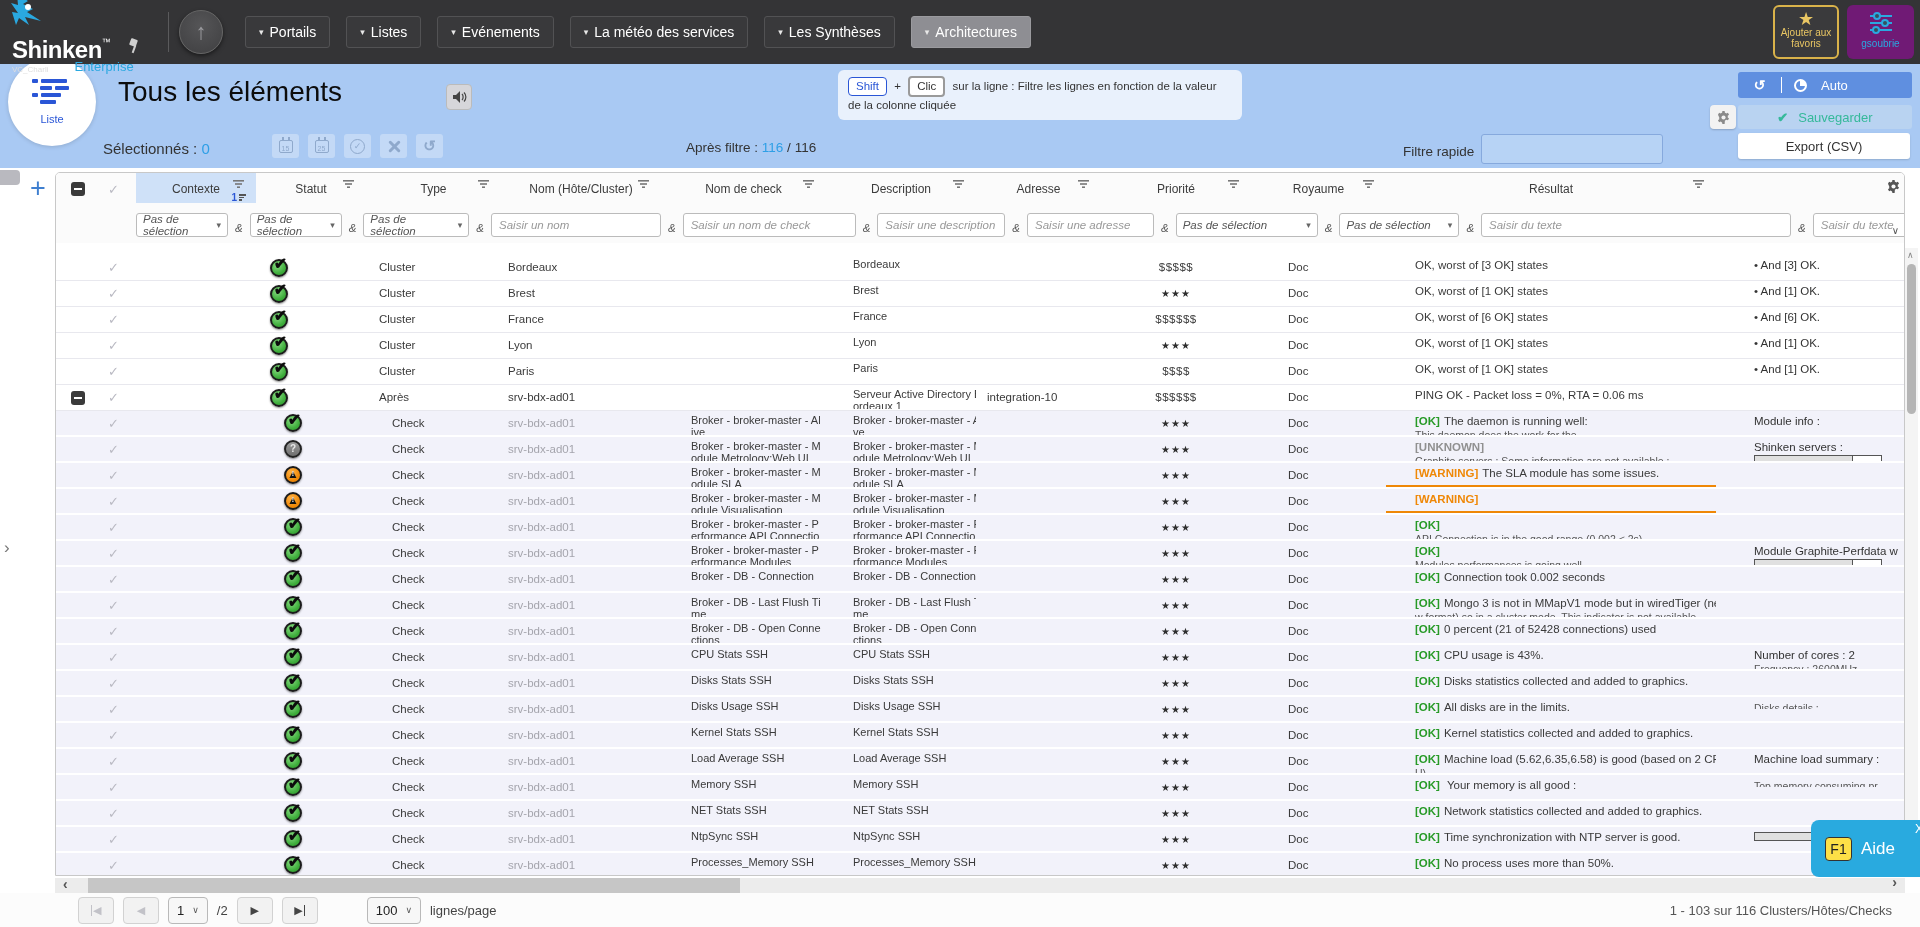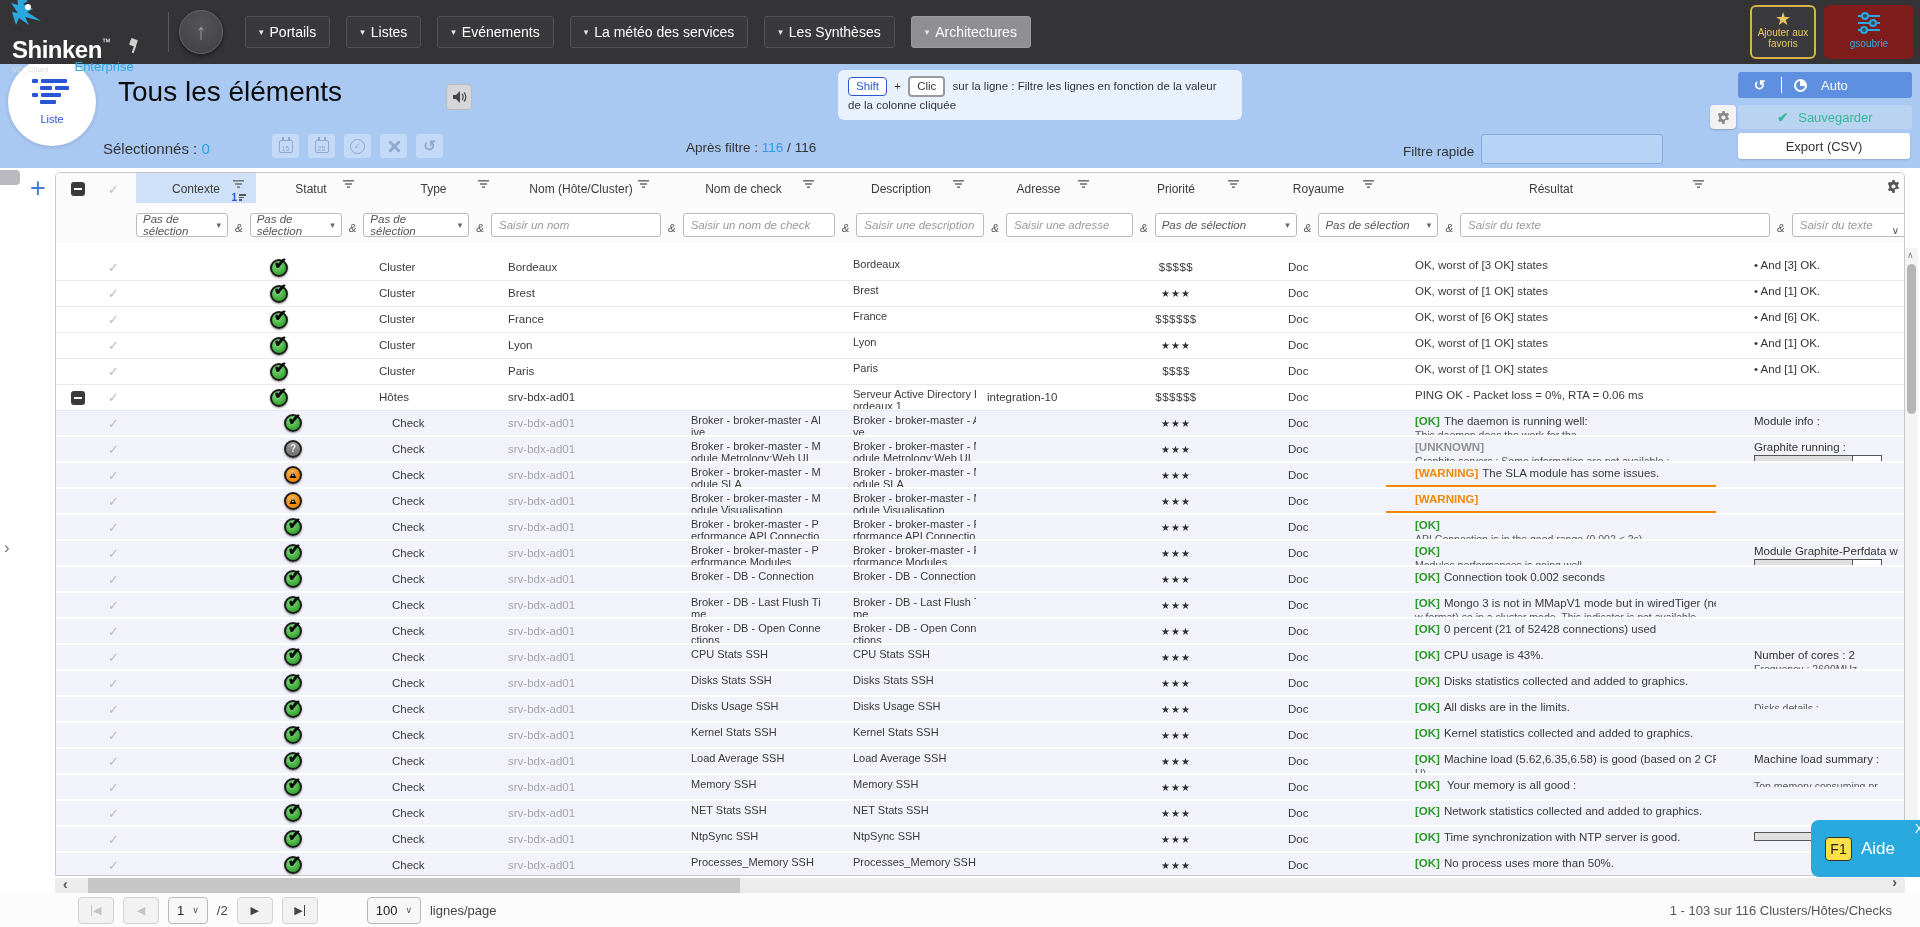--- a/index.html
+++ b/index.html
@@ -26,21 +26,21 @@
     box-shadow:0 2px 4px rgba(0,0,0,.5); }
   .menus { display:flex; gap:16px; margin-left:22px; align-items:center; }
   .menu-btn { background:#39393b; border:1px solid #525254; border-radius:3px; color:#fff;
     font-size:14px; padding:7px 13px; display:flex; align-items:center; gap:6px; white-space:nowrap; }
   .menu-btn .caret { font-size:9px; color:#e8e8e8; }
   .menu-btn.active { background:#8e8e93; border-color:#9a9a9e; }
   .nav-right { margin-left:auto; display:flex; gap:8px; margin-right:6px; }
   .fav-btn { width:66px; height:54px; border:2px solid #d9b24a; border-radius:6px; background:#3a3a3c;
     color:#e9c663; font-size:10px; text-align:center; padding-top:4px; line-height:11px; }
   .fav-btn .star { color:#e9c663; font-size:18px; line-height:16px; display:block; }
-  .user-btn { width:90px; height:54px; border-radius:6px; background:#7f1d1d; color:#2aa8e0;
+  .user-btn { width:67px; height:54px; border-radius:6px; background:#701a75; color:#2aa8e0;
     font-size:10px; text-align:center; padding-top:6px; }
 
   
   .band { position:absolute; left:0; top:64px; width:1920px; height:104px; background:#a9c9f3; }
   .badge-circle { position:absolute; left:8px; top:-6px; width:88px; height:88px; border-radius:50%;
     background:#fff; box-shadow:0 1px 4px rgba(0,0,0,.15); display:flex; flex-direction:column;
     align-items:center; justify-content:center; z-index:5;}
   .badge-glyph { width:40px; height:30px; display:flex; flex-direction:column; gap:3px; margin-bottom:4px;}
   .badge-glyph div { display:flex; gap:3px; }
   .badge-glyph i { display:block; height:4px; background:#2a56d6; border-radius:1px; }
@@ -480,21 +480,21 @@
           <span class="caret">▾</span>
         </div>
         <span class="amp">&amp;</span>
         <div class="fselect" style="width: 106px;">
           <span>Pas de sélection</span>
           <span class="caret">▾</span>
         </div>
         <span class="amp">&amp;</span>
         <input class="finput" placeholder="Saisir un nom" style="width: 170px;">
         <span class="amp">&amp;</span>
-        <input class="finput" placeholder="Saisir un nom de check" style="width: 152px;">
+        <input class="finput" placeholder="Saisir un nom de check" style="width: 173px;">
         <span class="amp">&amp;</span>
         <input class="finput" placeholder="Saisir une description" style="width: 128px;">
         <span class="amp">&amp;</span>
         <input class="finput" placeholder="Saisir une adresse" style="width: 127px;">
         <span class="amp">&amp;</span>
         <div class="fselect" style="width: 142px;">
           <span>Pas de sélection</span>
           <span class="caret">▾</span>
         </div>
         <span class="amp">&amp;</span>
@@ -656,21 +656,21 @@
           </div>
           <div class="cell c-check">
             <span class="tick">✓</span>
           </div>
           <div class="cell"></div>
           <div class="cell c-statut">
             <span class="st ok">
               <i>✔</i>
             </span>
           </div>
-          <div class="cell c-type">Hôtes</div>
+          <div class="cell c-type">Après</div>
           <div class="cell c-name">srv-bdx-ad01</div>
           <div class="cell c-nomcheck"></div>
           <div class="cell c-desc">
             <div class="wrap2">Serveur Active Directory Bordeaux 1</div>
           </div>
           <div class="cell c-addr">integration-10</div>
           <div class="cell c-prio">$$$$$$</div>
           <div class="cell c-realm">Doc</div>
           <div class="cell c-result">
             <div><span>PING OK - Packet loss = 0%, RTA = 0.06 ms</span></div>
@@ -727,21 +727,21 @@
             <div class="wrap2">Broker - broker-master - Module Metrology:Web UI</div>
           </div>
           <div class="cell c-addr"></div>
           <div class="cell c-prio stars">★★★</div>
           <div class="cell c-realm">Doc</div>
           <div class="cell c-result">
             <div><span class="tag unknown">[UNKNOWN]</span></div>
             <div class="res2">Graphite servers : Some information are not available :</div>
           </div>
           <div class="cell c-extra">
-            <div>Graphite running :</div>
+            <div>Shinken servers :</div>
             <div class="bar">
               <div class="fill"></div>
             </div>
           </div>
         </div>
         <div class="row grid check">
           <div class="cell c-collapse"></div>
           <div class="cell c-check">
             <span class="tick">✓</span>
           </div>

